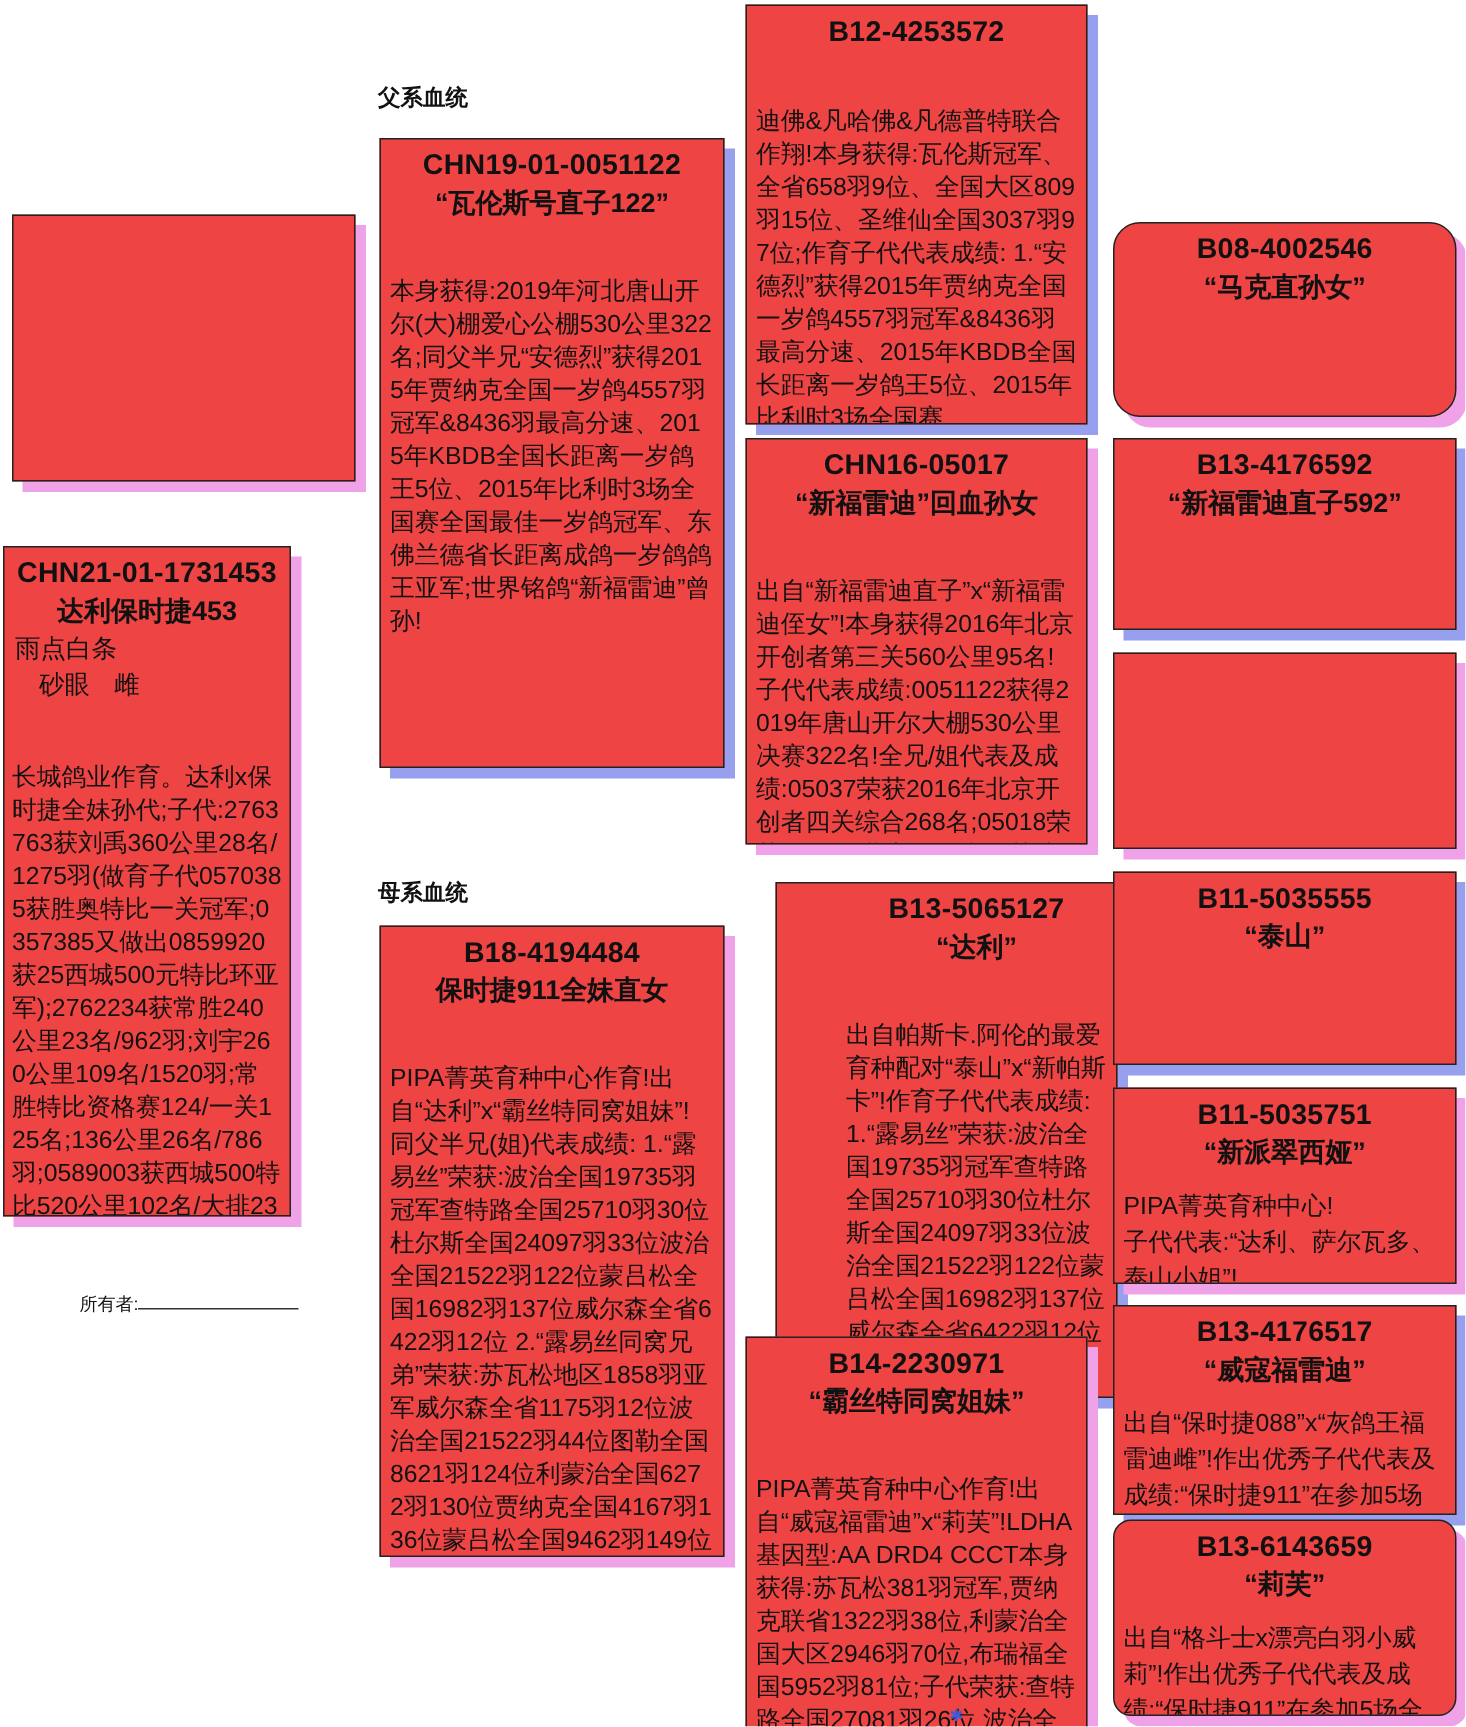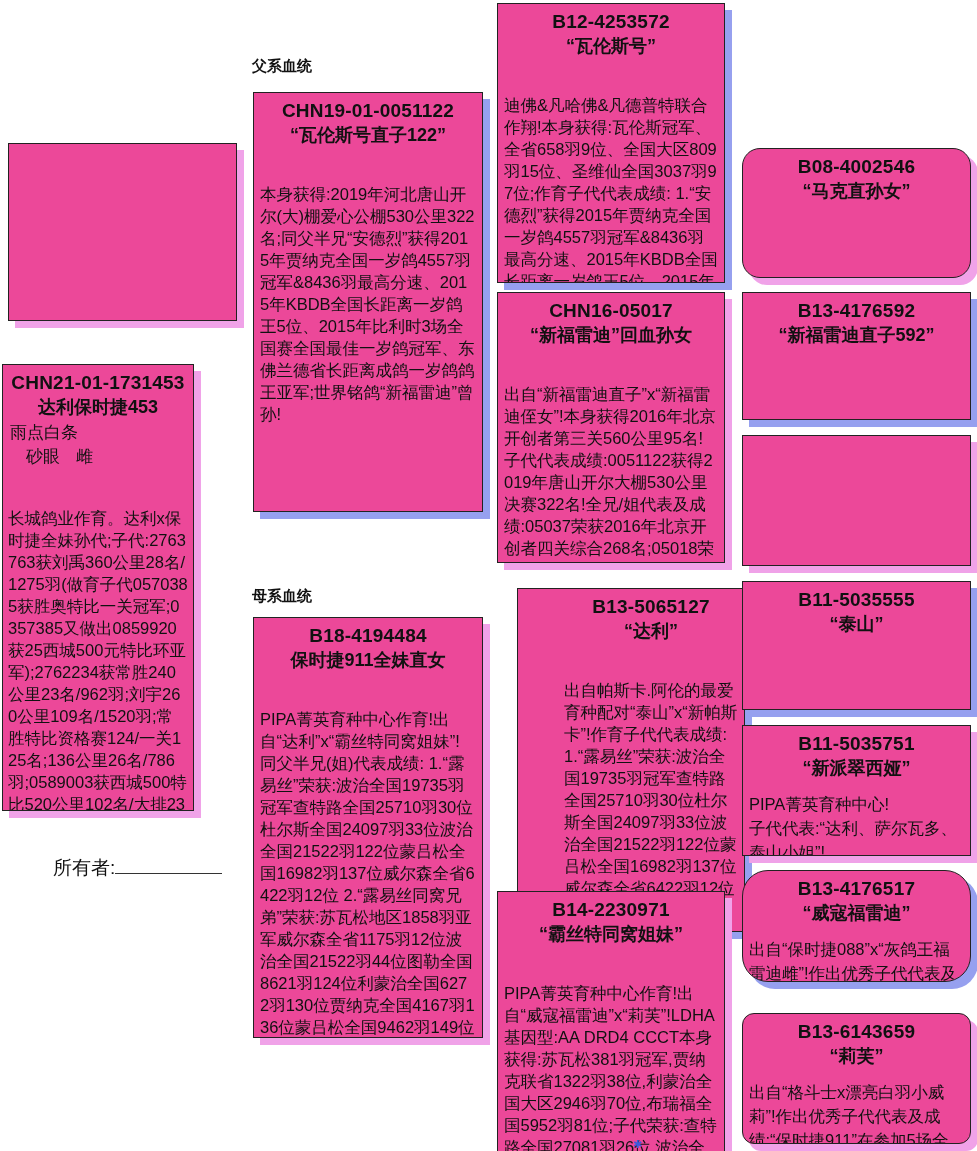--- a/index.html
+++ b/index.html
@@ -3,33 +3,33 @@
 <meta charset="utf-8">
 <style>
   :root{
     --sire:#96a0ef;
     --dam:#f0a2e8;
     --border:#222222;
   }
   html,body{margin:0;padding:0;background:#ffffff;}
   body{font-family:"Liberation Sans","DejaVu Sans",sans-serif;color:#111;}
   .canvas{position:relative;width:977px;height:1151px;background:#fff;overflow:hidden;}
-  .box{position:absolute;background:#ec4899;border:1px solid var(--border);box-sizing:border-box;overflow:hidden;}
+  .box{position:absolute;background:#ef4444;border:1px solid var(--border);box-sizing:border-box;overflow:hidden;}
   .box.sire{box-shadow:7px 7px 0 var(--sire);}
   .box.dam{box-shadow:7px 7px 0 var(--dam);}
   .ring{font-weight:bold;text-align:center;font-size:19px;line-height:24px;margin-top:6px;letter-spacing:0.2px;}
   .bird-name{font-weight:bold;text-align:center;font-size:18px;line-height:24px;}
   .body-text{font-size:16.5px;line-height:22px;padding:0 6px;white-space:pre-wrap;word-break:break-all;text-align:left;}
   .g1 .body-text{margin-top:38px;padding:0 5px;}
   .g2 .body-text,.g3 .body-text{margin-top:36px;}
   .g4 .body-text{margin-top:12px;line-height:24px;}
   .info-row{display:flex;justify-content:space-between;font-size:17px;line-height:24px;padding:0 7px;margin-top:2px;flex-direction:column;}
   .info-right span{margin-left:16px;}
   .bloodline-label{position:absolute;font-weight:bold;font-size:15px;line-height:18px;}
-  .owner-line{position:absolute;font-size:19px;line-height:22px;}
+  .owner-line{position:absolute;font-size:12px;line-height:22px;}
   .owner-underline{display:inline-block;width:107px;border-bottom:1.5px solid #333;height:15px;vertical-align:baseline;}
   .artifact{position:absolute;color:#3b5bdb;font-size:11px;line-height:11px;}
 </style>
 </head>
 <body>
 
 <div class="canvas">
 
   <div class="box dam" style="left:8px;top:143px;width:229px;height:178px;"></div>
 
@@ -58,21 +58,20 @@
   <div class="bloodline-label" style="left:252px;top:587px;">母系血统</div>
 
   <div class="box dam g2" style="left:253px;top:617px;width:230px;height:421px;">
     <div class="ring">B18-4194484</div>
     <div class="bird-name">保时捷911全妹直女</div>
     <div class="body-text">PIPA菁英育种中心作育!出自“达利”x“霸丝特同窝姐妹”!同父半兄(姐)代表成绩: 1.“露易丝”荣获:波治全国19735羽冠军查特路全国25710羽30位杜尔斯全国24097羽33位波治全国21522羽122位蒙吕松全国16982羽137位威尔森全省6422羽12位 2.“露易丝同窝兄弟”荣获:苏瓦松地区1858羽亚军威尔森全省1175羽12位波治全国21522羽44位图勒全国8621羽124位利蒙治全国6272羽130位贾纳克全国4167羽136位蒙吕松全国9462羽149位 3.“露易丝全兄弟”(114/16)荣获::2018</div>
   </div>
 
   <div class="box sire g3" style="left:497px;top:3px;width:228px;height:280px;">
     <div class="ring">B12-4253572</div>
-    <div class="bird-name">“瓦伦斯号”</div>
     <div class="body-text">迪佛&amp;凡哈佛&amp;凡德普特联合作翔!本身获得:瓦伦斯冠军、全省658羽9位、全国大区809羽15位、圣维仙全国3037羽97位;作育子代代表成绩: 1.“安德烈”获得2015年贾纳克全国一岁鸽4557羽冠军&amp;8436羽最高分速、2015年KBDB全国长距离一岁鸽王5位、2015年比利时3场全国赛</div>
   </div>
 
   <div class="box dam g3" style="left:497px;top:292px;width:228px;height:271px;">
     <div class="ring">CHN16-05017</div>
     <div class="bird-name">“新福雷迪”回血孙女</div>
     <div class="body-text">出自“新福雷迪直子”x“新福雷迪侄女”!本身获得2016年北京开创者第三关560公里95名!子代代表成绩:0051122获得2019年唐山开尔大棚530公里决赛322名!全兄/姐代表及成绩:05037荣获2016年北京开创者四关综合268名;05018荣获2016年北京开创者四关综合</div>
   </div>
 
   <div class="box sire g3" style="left:517px;top:588px;width:228px;height:344px;padding-left:40px;">
@@ -112,21 +111,21 @@
     <div class="body-text"></div>
   </div>
 
   <div class="box dam g4" style="left:742px;top:725px;width:229px;height:131px;">
     <div class="ring">B11-5035751</div>
     <div class="bird-name">“新派翠西娅”</div>
     <div class="body-text">PIPA菁英育种中心!
 子代代表:“达利、萨尔瓦多、泰山小姐”!</div>
   </div>
 
-  <div class="box sire g4" style="left:742px;top:870px;width:229px;height:112px;border-radius:26px;">
+  <div class="box sire g4" style="left:742px;top:870px;width:229px;height:140px;">
     <div class="ring">B13-4176517</div>
     <div class="bird-name">“威寇福雷迪”</div>
     <div class="body-text">出自“保时捷088”x“灰鸽王福雷迪雌”!作出优秀子代代表及成绩:“保时捷911”在参加5场全国</div>
   </div>
 
   <div class="box dam g4" style="left:742px;top:1013px;width:229px;height:131px;border-radius:12px;">
     <div class="ring">B13-6143659</div>
     <div class="bird-name">“莉芙”</div>
     <div class="body-text">出自“格斗士x漂亮白羽小威莉”!作出优秀子代代表及成绩:“保时捷911”在参加5场全国赛</div>
   </div>

